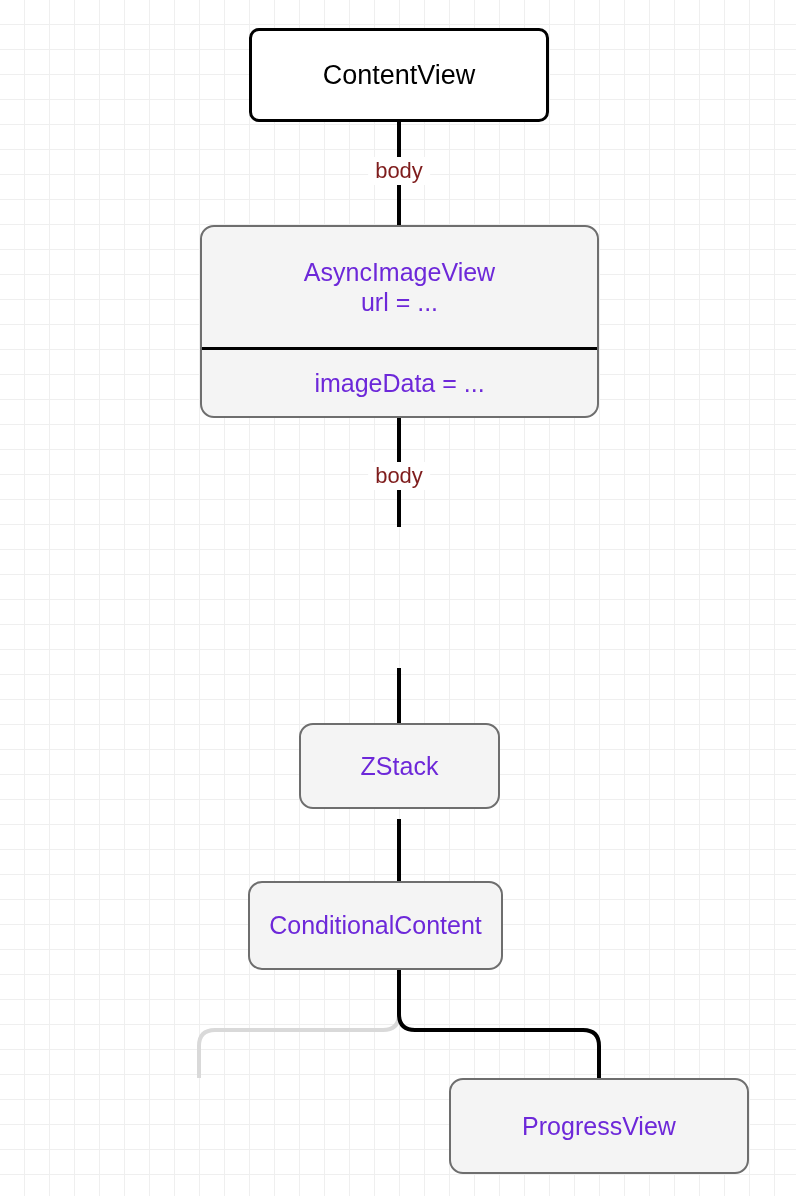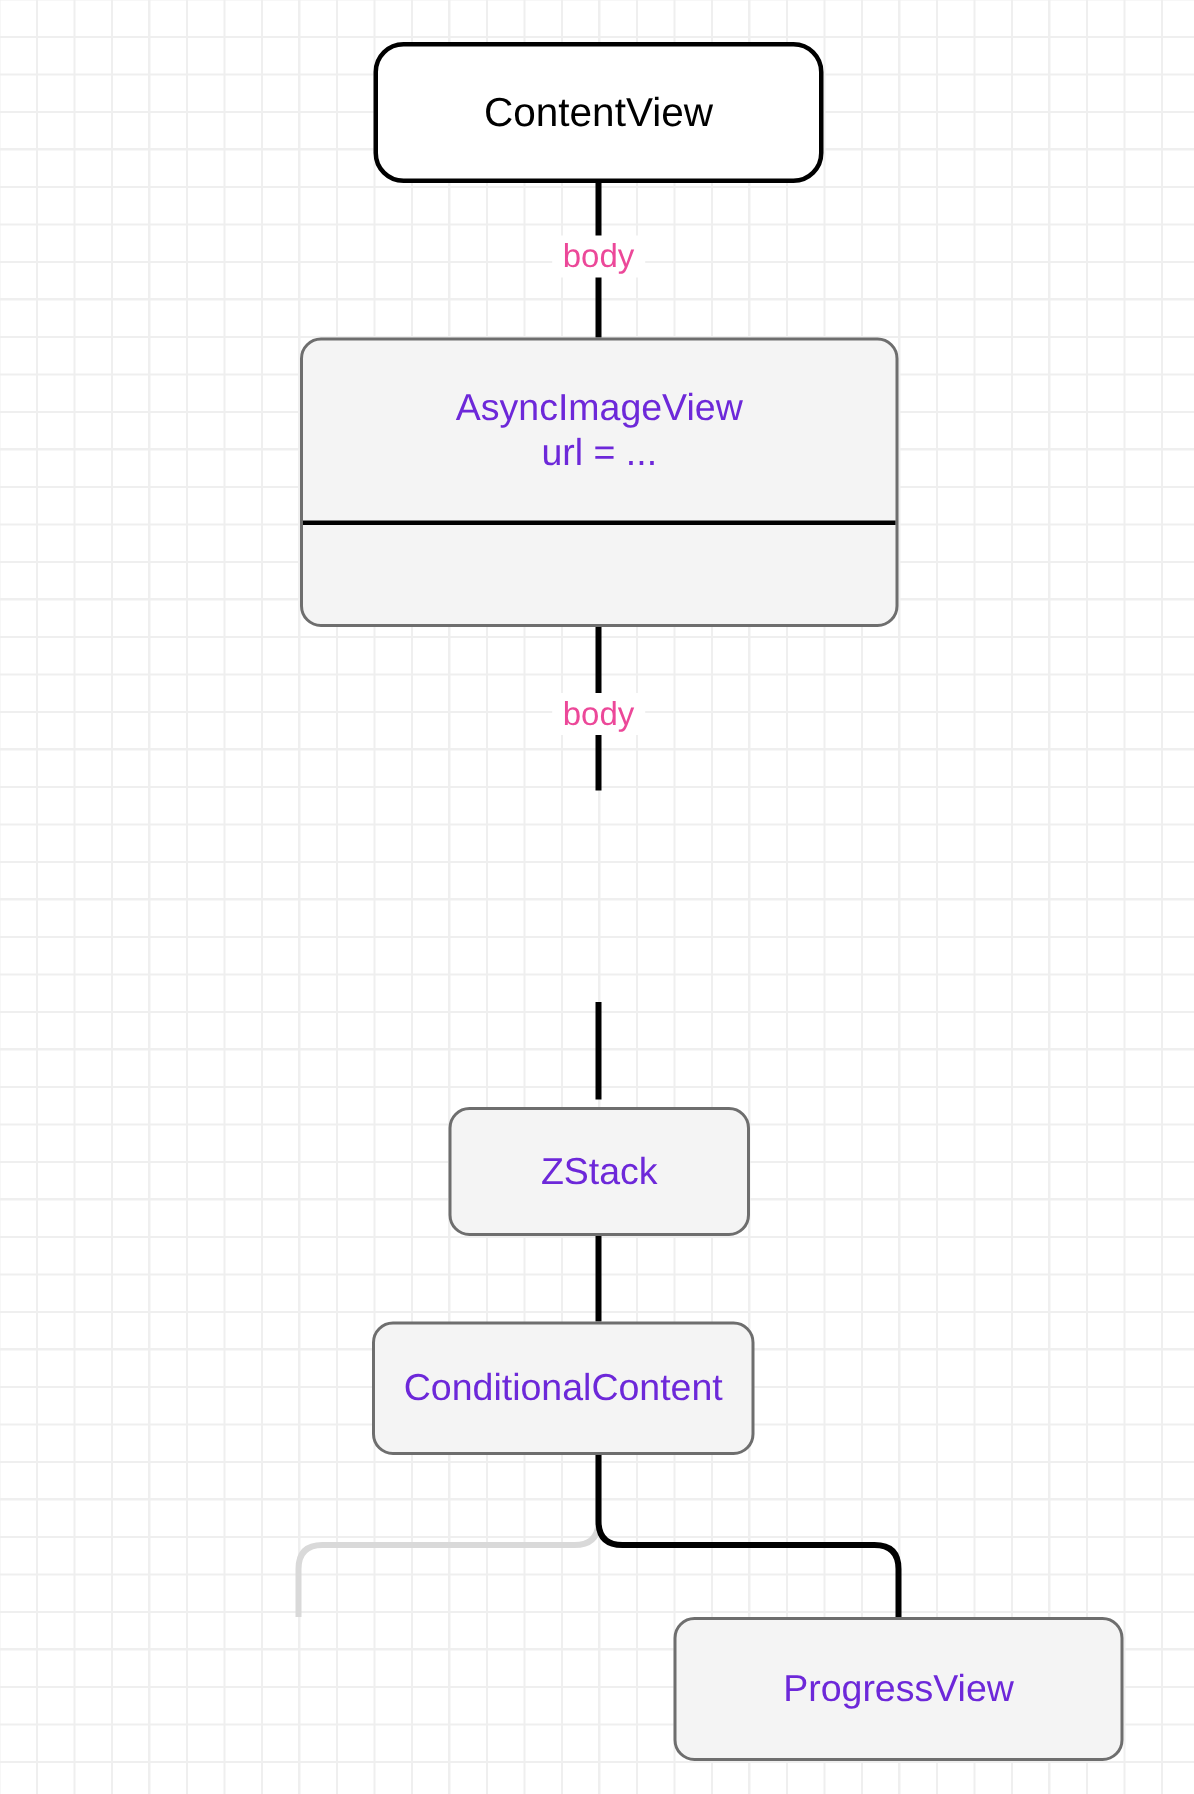--- a/index.html
+++ b/index.html
@@ -36,21 +36,21 @@
     box-sizing:border-box;
     text-align:center;
     line-height:1.22;
     white-space:pre-line;
   }
 
   
   .node.root{
     background:#ffffff;
     border:3px solid #000000;
-    border-radius:20px;
+    border-radius:10px;
   }
   .node.root .sect{color:#000000;font-size:27px;}
 
   
   .node.std{
     background:#f4f4f4;
     border:2px solid #6e6e6e;
   }
   .node.std .sect{color:#6d28d9;font-size:25px;}
 
@@ -64,21 +64,21 @@
   
   .node.faded{
     background:transparent;
     border:2px solid #dadada;
   }
   .node.faded .sect{color:#c9c9c9;font-size:25px;}
 
   .edge-label{
     position:absolute;
     background:#ffffff;
-    color:#ec4899;
+    color:#7f1d1d;
     font-size:22px;
     line-height:1;
     padding:3px 7px;
     white-space:nowrap;
     transform:translate(-50%,-50%);
   }
 </style>
 </head>
 <body>
 
@@ -104,24 +104,25 @@
   <div class="edge-label" style="left:399px;top:476px;">body</div>
 
   <div class="node root" style="left:249px;top:28px;width:300px;height:94px;">
     <div class="sect" style="flex:1;">ContentView</div>
   </div>
 
   <div class="node std" style="left:200px;top:225px;width:399px;height:193px;">
     <div class="sect" style="height:120px;">AsyncImageView
 url = ...</div>
     <div class="divider"></div>
+    <div class="sect" style="flex:1;">imageData = ...</div>
   </div>
 
 
-  <div class="node std" style="left:299px;top:738px;width:201px;height:86px;">
+  <div class="node std" style="left:299px;top:723px;width:201px;height:86px;">
     <div class="sect" style="flex:1;">ZStack</div>
   </div>
 
   <div class="node std" style="left:248px;top:881px;width:255px;height:89px;">
     <div class="sect" style="flex:1;">ConditionalContent</div>
   </div>
 
 
   <div class="node std" style="left:449px;top:1078px;width:300px;height:96px;">
     <div class="sect" style="flex:1;">ProgressView</div>

